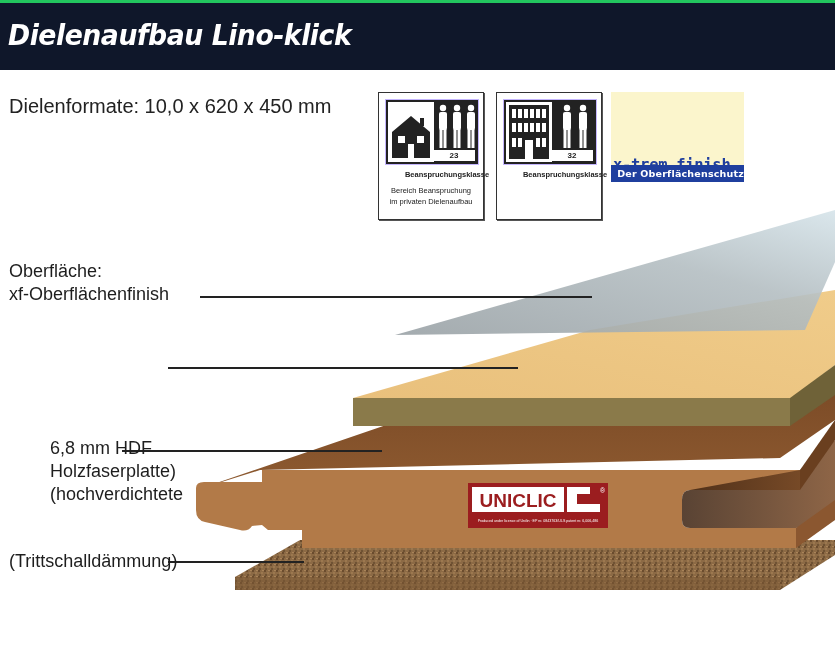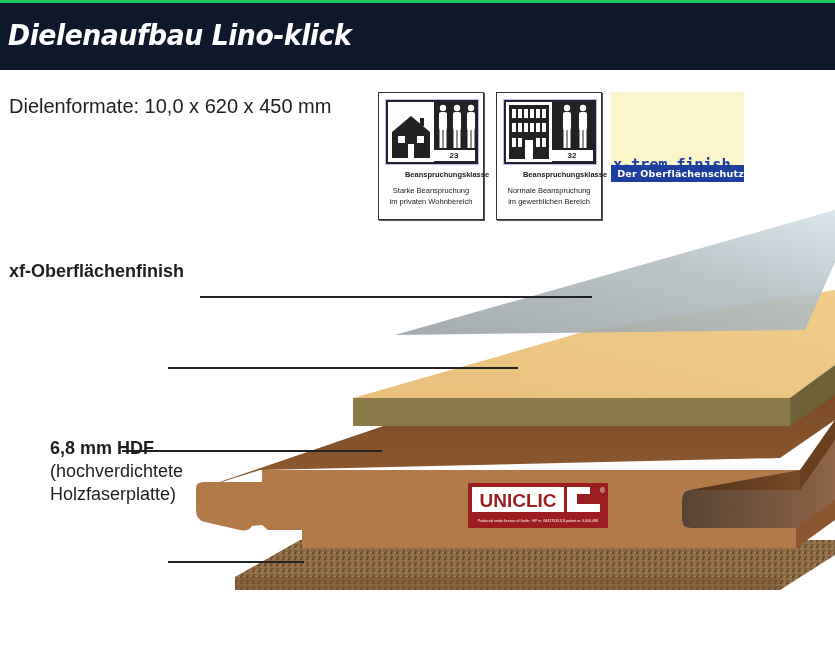--- a/index.html
+++ b/index.html
@@ -69,21 +69,21 @@
     font-weight: bold; font-size: 15.5px; color: #1f3f9e; letter-spacing: -0.3px;
   }
   .xf-line2 {
     position: absolute; left: 0; bottom: 0; width: 133px; height: 17px; background: #1f3f9e;
     color: #ffffff; font-family: "DejaVu Sans", sans-serif; font-weight: bold; font-size: 9.5px;
     line-height: 17px; text-align: right; letter-spacing: 0.2px;
   }
 
   
   .lbl { position: absolute; font-family: "Liberation Sans", sans-serif; font-size: 18px; line-height: 23px; color: #1e1e1e; }
-  .lbl b { font-weight: bold; }
+  .lbl b { font-weight: normal; }
   .lbl-surface { left: 9px; top: 260px; }
   .lbl-linoleum { left: 9px; top: 355px; }
   .lbl-hdf { left: 9px; top: 437px; margin-left: 41px; }
   .lbl-cork { left: 9px; top: 550px; }
 
   .leader { position: absolute; height: 1.5px; background: #222; }
 
   svg.boards { position: absolute; left: 0; top: 0; }
 </style>
 </head>
@@ -118,22 +118,22 @@
         <circle cx="35" cy="4" r="3.2"></circle>
           <rect x="31" y="8" width="8" height="18" rx="2"></rect>
           <rect x="31.5" y="25" width="3" height="19"></rect>
           <rect x="35.5" y="25" width="3" height="19"></rect>
       </g>
     </svg>
     <div class="num-box">23</div>
   </div>
   <div class="badge-label">Beanspruchungsklasse</div>
   <div class="badge-desc">
-    <div>Starke Beanspruchung</div>
-    <div>im privaten Wohnbereich</div>
+    <div>Bereich Beanspruchung</div>
+    <div>im privaten Dielenaufbau</div>
   </div>
 </div>
 
 <div class="badge badge-2">
   <div class="badge-pict">
     <div class="bldg-frame"></div>
     <svg class="bldg" viewBox="0 0 42 56">
       <rect x="1" y="1" width="40" height="54" fill="#222"></rect>
       <g fill="#fff">
         <rect x="4" y="5" width="4" height="9"></rect>
@@ -163,24 +163,20 @@
           <rect x="13.5" y="25" width="3" height="19"></rect>
         <circle cx="29" cy="4" r="3.2"></circle>
           <rect x="25" y="8" width="8" height="18" rx="2"></rect>
           <rect x="25.5" y="25" width="3" height="19"></rect>
           <rect x="29.5" y="25" width="3" height="19"></rect>
       </g>
     </svg>
     <div class="num-box">32</div>
   </div>
   <div class="badge-label">Beanspruchungsklasse</div>
-  <div class="badge-desc">
-    <div>Normale Beanspruchung</div>
-    <div>im gewerblichen Bereich</div>
-  </div>
 </div>
 
 <div class="xf-logo">
   <div class="xf-line1">x-trem finish</div>
   <div class="xf-line2">Der Oberflächenschutz</div>
 </div>
 
 <svg class="boards" width="835" height="651" viewBox="0 0 835 651">
   <defs>
     <linearGradient id="gFinish" x1="0" y1="1" x2="1" y2="0">
@@ -244,23 +240,25 @@
     <polygon points="395,335 835,210 835,262 805,330" fill="url(#gFinish)" opacity="0.9"></polygon>
   </g>
 </svg>
 
 <div class="leader" style="left:200px; top:296px; width:392px;"></div>
 <div class="leader" style="left:168px; top:367px; width:350px;"></div>
 <div class="leader" style="left:122px; top:450px; width:260px;"></div>
 <div class="leader" style="left:168px; top:561px; width:136px;"></div>
 
 <div class="lbl lbl-surface">
+  <div>Oberfläche:</div>
   <div><b>xf-Oberflächenfinish</b></div>
 </div>
 <div class="lbl lbl-linoleum">
 </div>
 <div class="lbl lbl-hdf">
   <div><b>6,8 mm HDF</b></div>
+  <div>Holzfaserplatte)</div>
   <div>(hochverdichtete</div>
-  <div>Holzfaserplatte)</div>
 </div>
 <div class="lbl lbl-cork">
+  <div>(Trittschalldämmung)</div>
 </div>
 
 </body></html>

